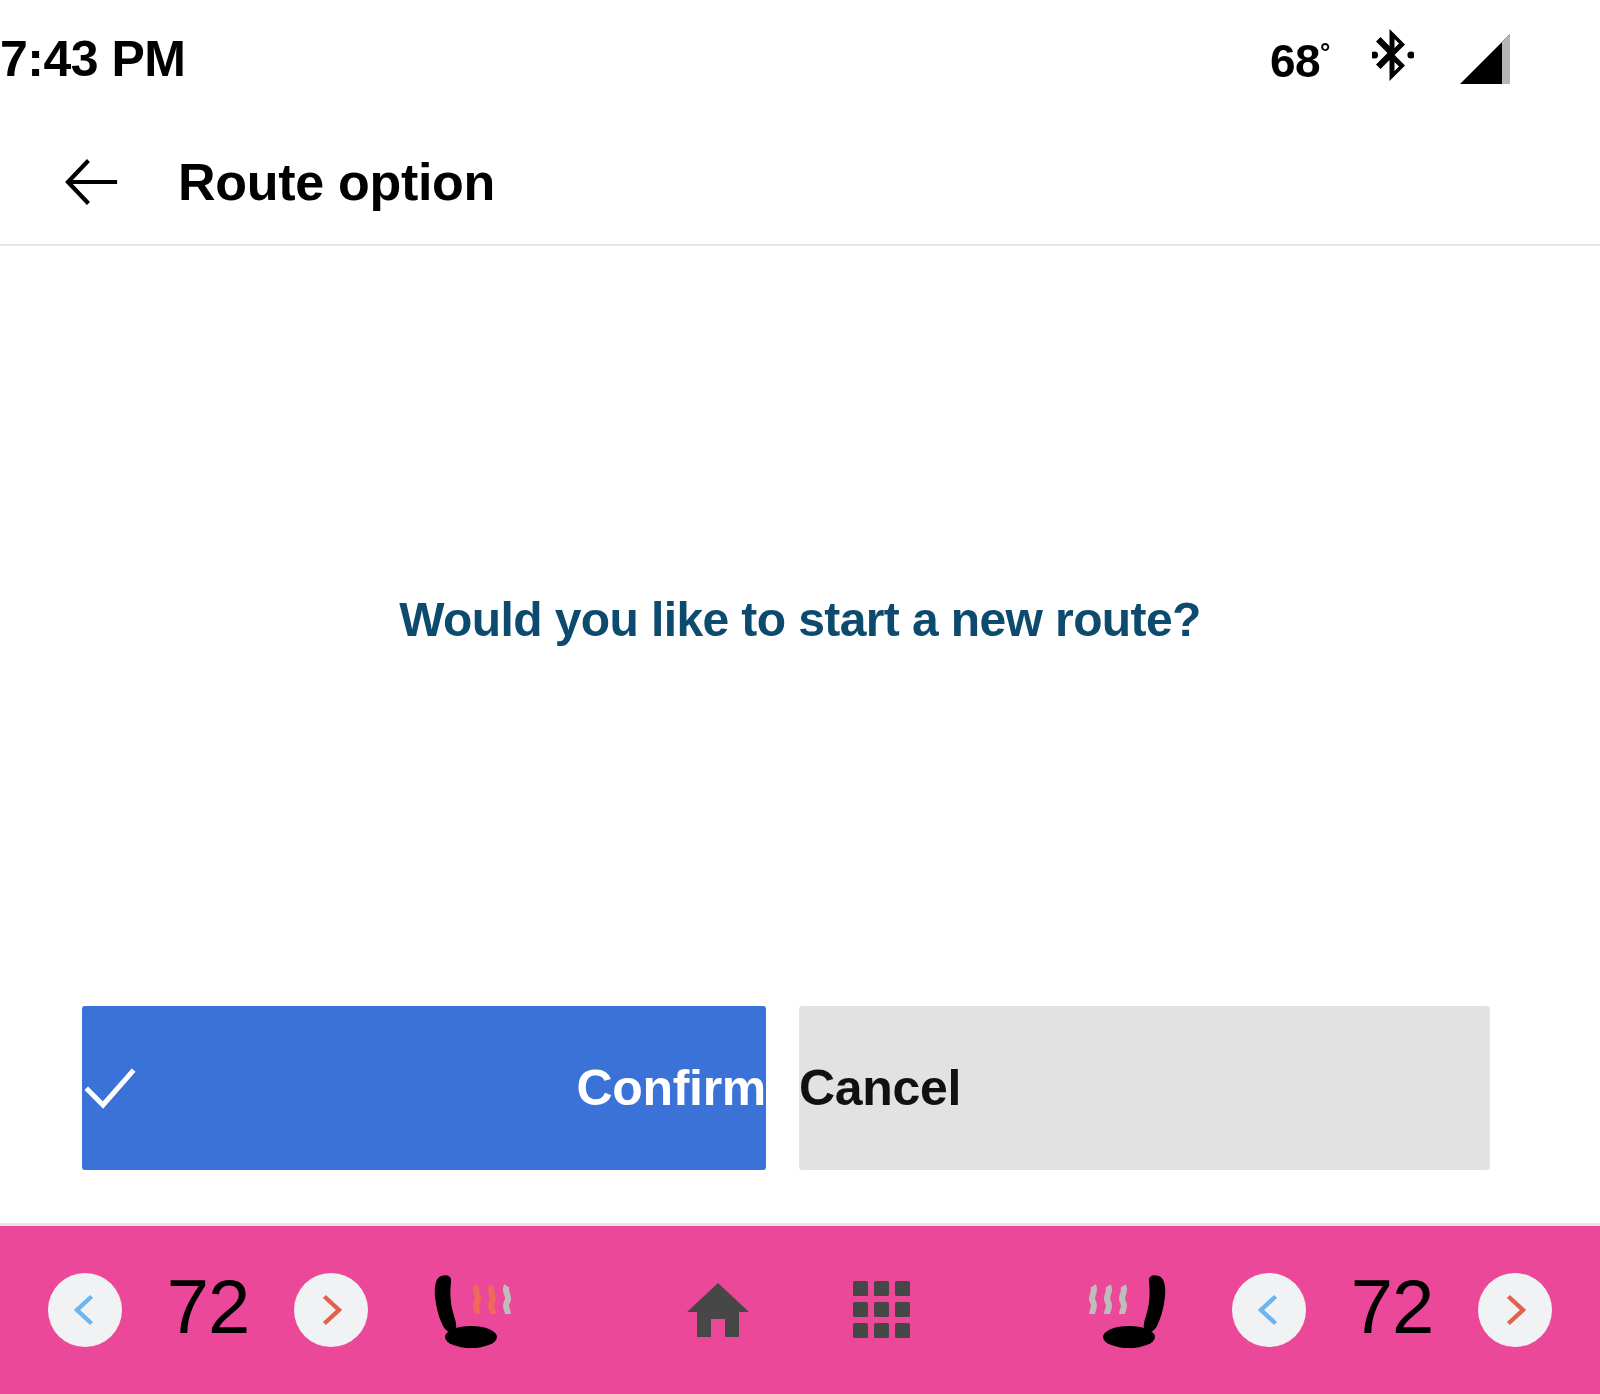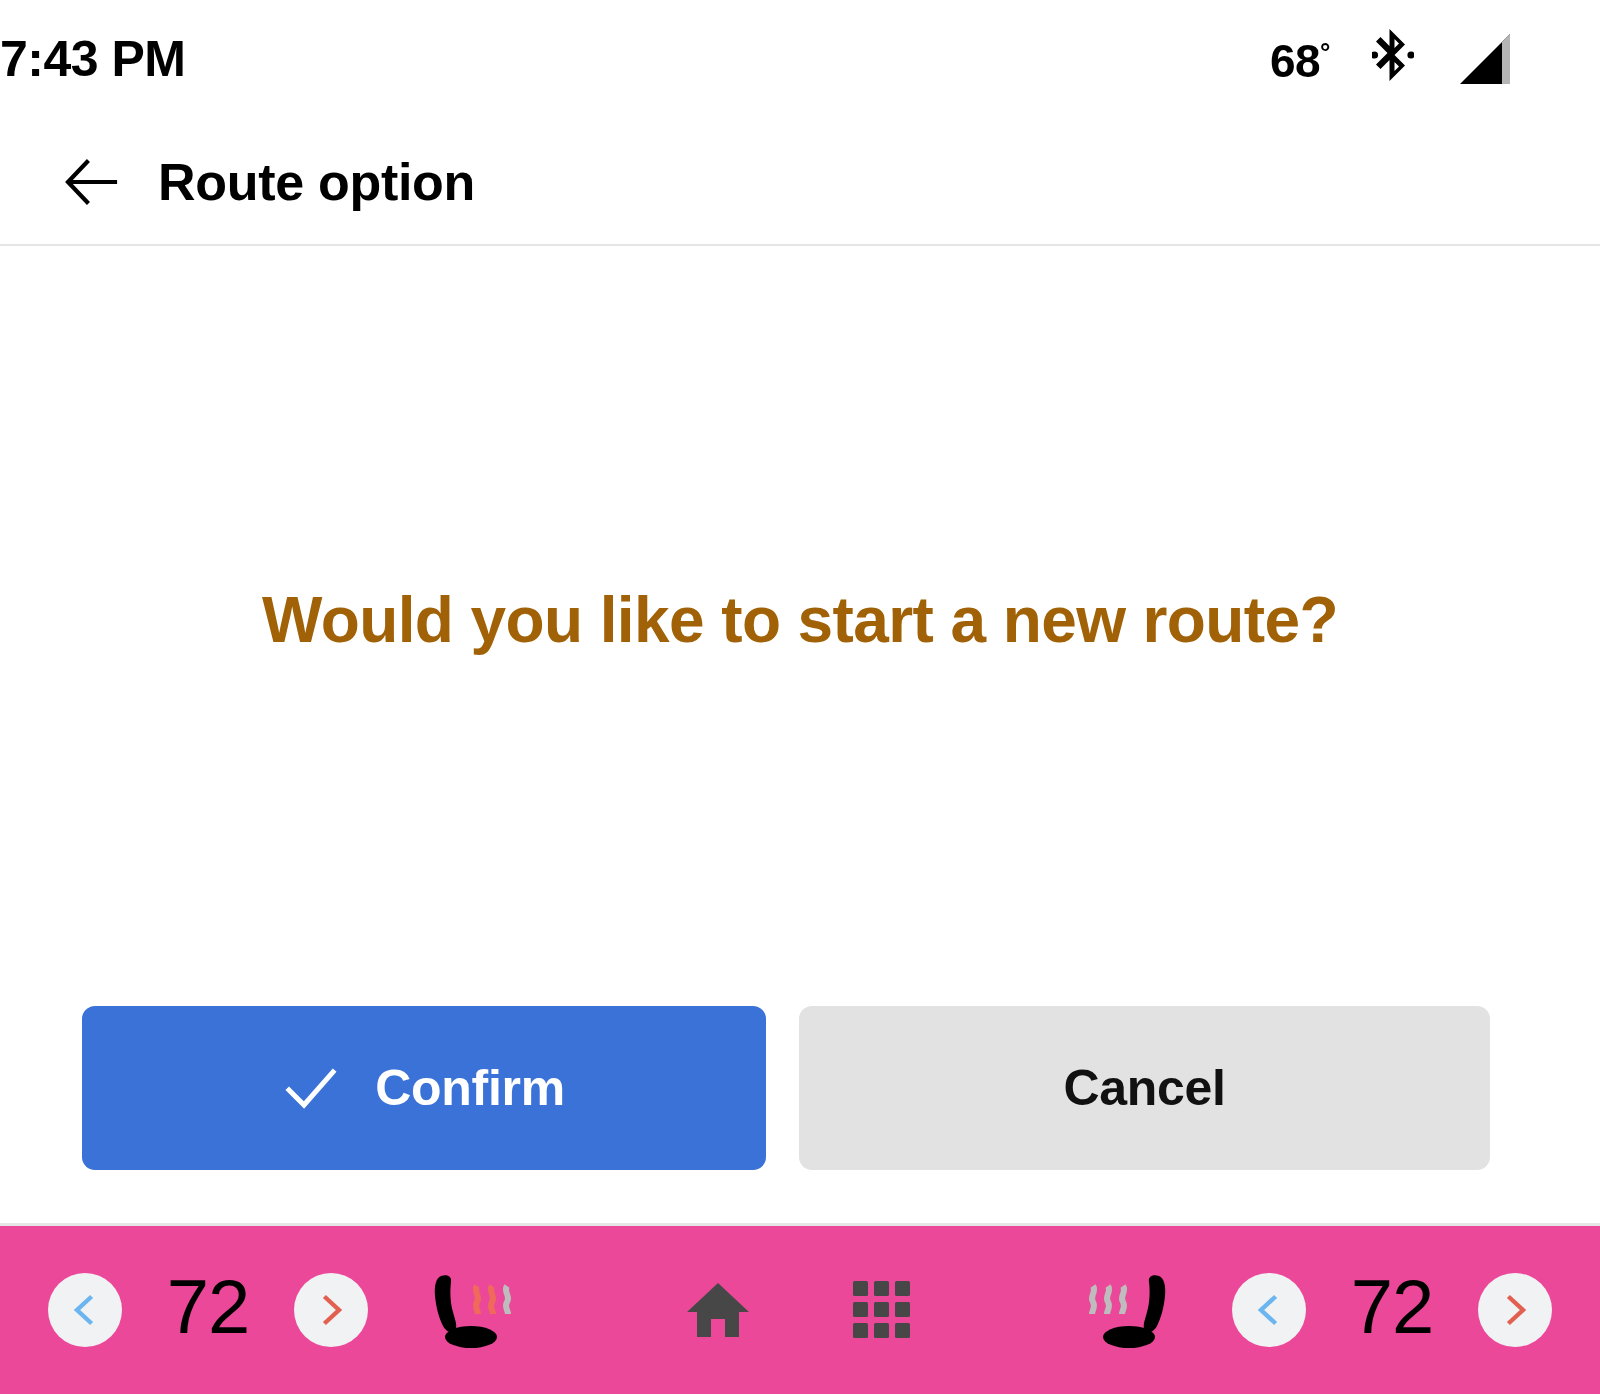--- a/index.html
+++ b/index.html
@@ -60,20 +60,21 @@
 
   
   .app-header {
     position: absolute;
     top: 118px; left: 0;
     width: 1600px;
     height: 127px;
     display: flex;
     align-items: center;
     box-sizing: border-box;
+    gap: 20px;
   }
   .back-btn {
     width: 74px;
     height: 74px;
     margin-left: 56px;
     display: flex;
     align-items: center;
     justify-content: center;
     cursor: pointer;
   }
@@ -95,45 +96,45 @@
 
   
   .content {
     position: absolute;
     top: 246px; left: 0;
     width: 1600px;
     height: 978px;
   }
   .prompt-text {
     position: absolute;
-    top: 337px;
+    top: 346px;
     left: 0; right: 0;
     text-align: center;
-    font-size: 64px;
+    font-size: 48px;
     font-weight: 700;
     letter-spacing: -0.6px;
-    color: #a16207;
+    color: #0c4a6e;
   }
 
   .button-row {
     position: absolute;
     left: 82px;
     top: 760px;
     width: 1408px;
     height: 164px;
     display: flex;
     gap: 25px;
   }
   .btn {
     height: 164px;
     border: none;
-    border-radius: 13px;
-    display: flex;
-    align-items: center;
-    justify-content: center;
+    border-radius: 3px;
+    display: flex;
+    align-items: center;
+    justify-content: space-between;
     font-family: "Liberation Sans", sans-serif;
     font-size: 50px;
     font-weight: 700;
     letter-spacing: -0.3px;
     cursor: pointer;
     padding: 0;
   }
   .btn-confirm {
     width: 690px;
     background: #3A72D8;

